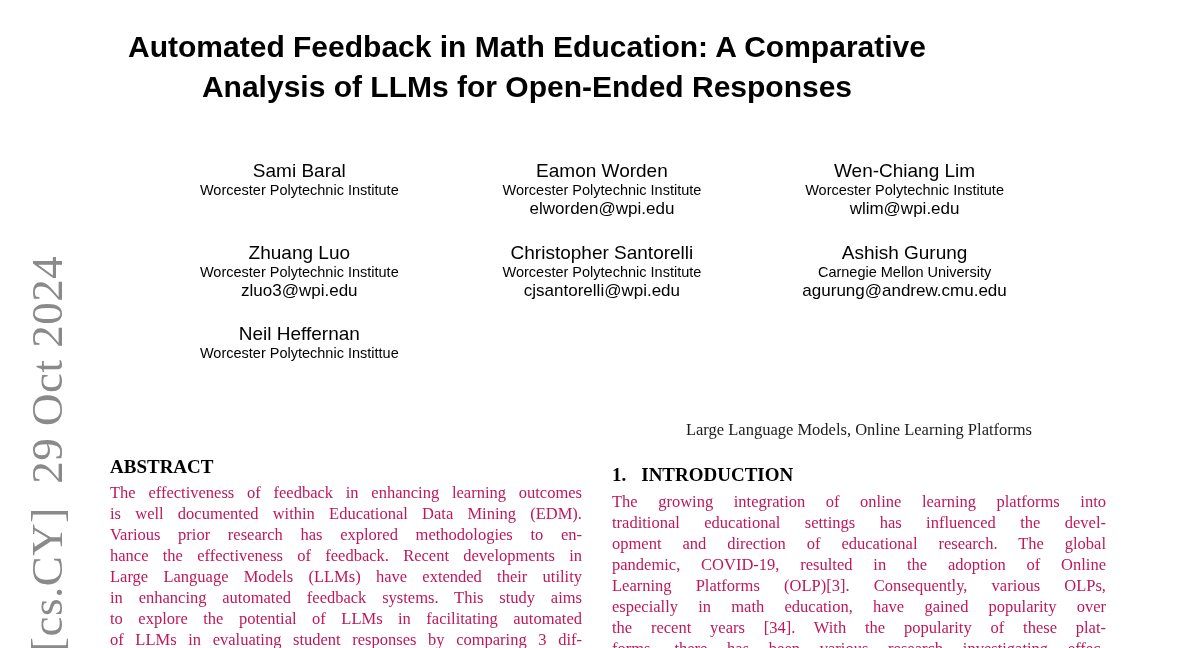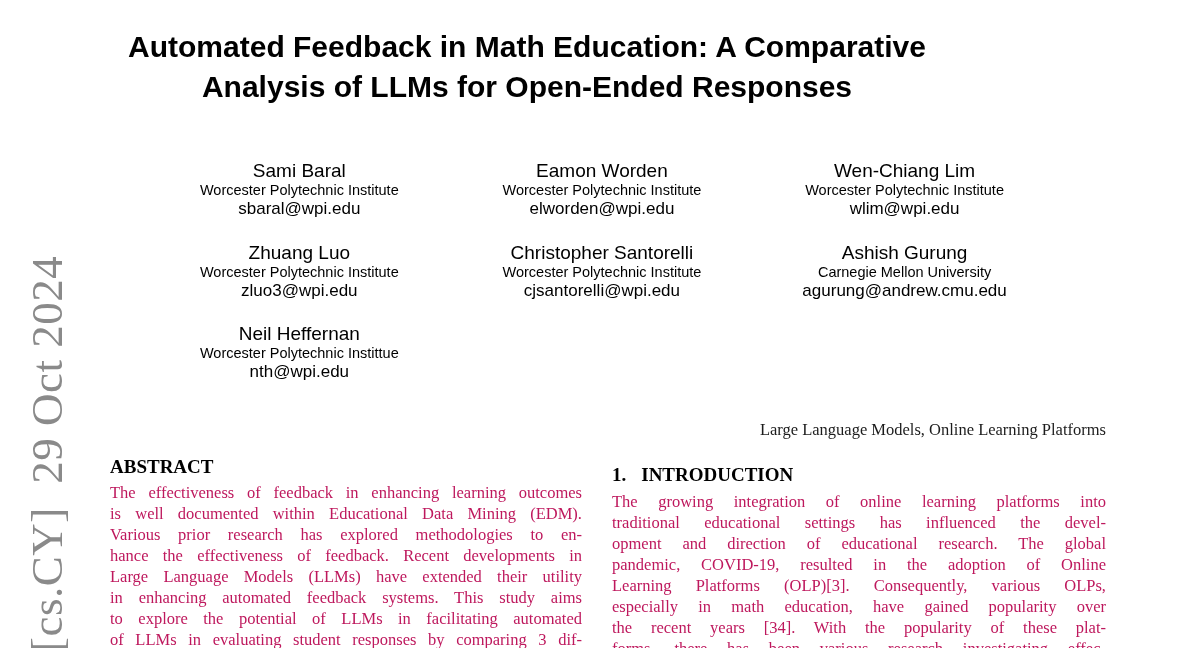--- a/index.html
+++ b/index.html
@@ -105,40 +105,39 @@
     color: #be185d;
     text-align: justify;
     text-align-last: justify;
     white-space: nowrap-none;
   }
   .pline {
     font-family: "Liberation Serif", serif;
     font-size: 16.5px;
     line-height: 21px;
     color: #1c1c1c;
-    text-align: right;
+    text-align: center;
   }
 </style>
 </head>
 <body>
 
 <div class="page">
 
   <div class="watermark">[cs.CY]  29 Oct 2024</div>
 
   <div class="title-block">
     <div>Automated Feedback in Math Education: A Comparative</div>
     <div>Analysis of LLMs for Open-Ended Responses</div>
   </div>
 
   <div class="authors-grid">
     <div class="author">
       <div class="author-name">Sami Baral</div>
       <div class="author-affil">Worcester Polytechnic Institute</div>
-      <div class="author-email">sbaral@wpi.edu</div>
     </div>
     <div class="author">
       <div class="author-name">Eamon Worden</div>
       <div class="author-affil">Worcester Polytechnic Institute</div>
       <div class="author-email">elworden@wpi.edu</div>
     </div>
     <div class="author">
       <div class="author-name">Wen-Chiang Lim</div>
       <div class="author-affil">Worcester Polytechnic Institute</div>
       <div class="author-email">wlim@wpi.edu</div>
@@ -157,21 +156,20 @@
       <div class="author-name">Ashish Gurung</div>
       <div class="author-affil">Carnegie Mellon University</div>
       <div class="author-email">agurung@andrew.cmu.edu</div>
     </div>
   </div>
 
   <div class="authors-row3">
     <div class="author">
       <div class="author-name">Neil Heffernan</div>
       <div class="author-affil">Worcester Polytechnic Instittue</div>
-      <div class="author-email">nth@wpi.edu</div>
     </div>
   </div>
 
   <div class="col-left">
     <div class="section-heading">ABSTRACT</div>
     <div class="bline">The effectiveness of feedback in enhancing learning outcomes</div>
     <div class="bline">is well documented within Educational Data Mining (EDM).</div>
     <div class="bline">Various prior research has explored methodologies to en-</div>
     <div class="bline">hance the effectiveness of feedback. Recent developments in</div>
     <div class="bline">Large Language Models (LLMs) have extended their utility</div>

